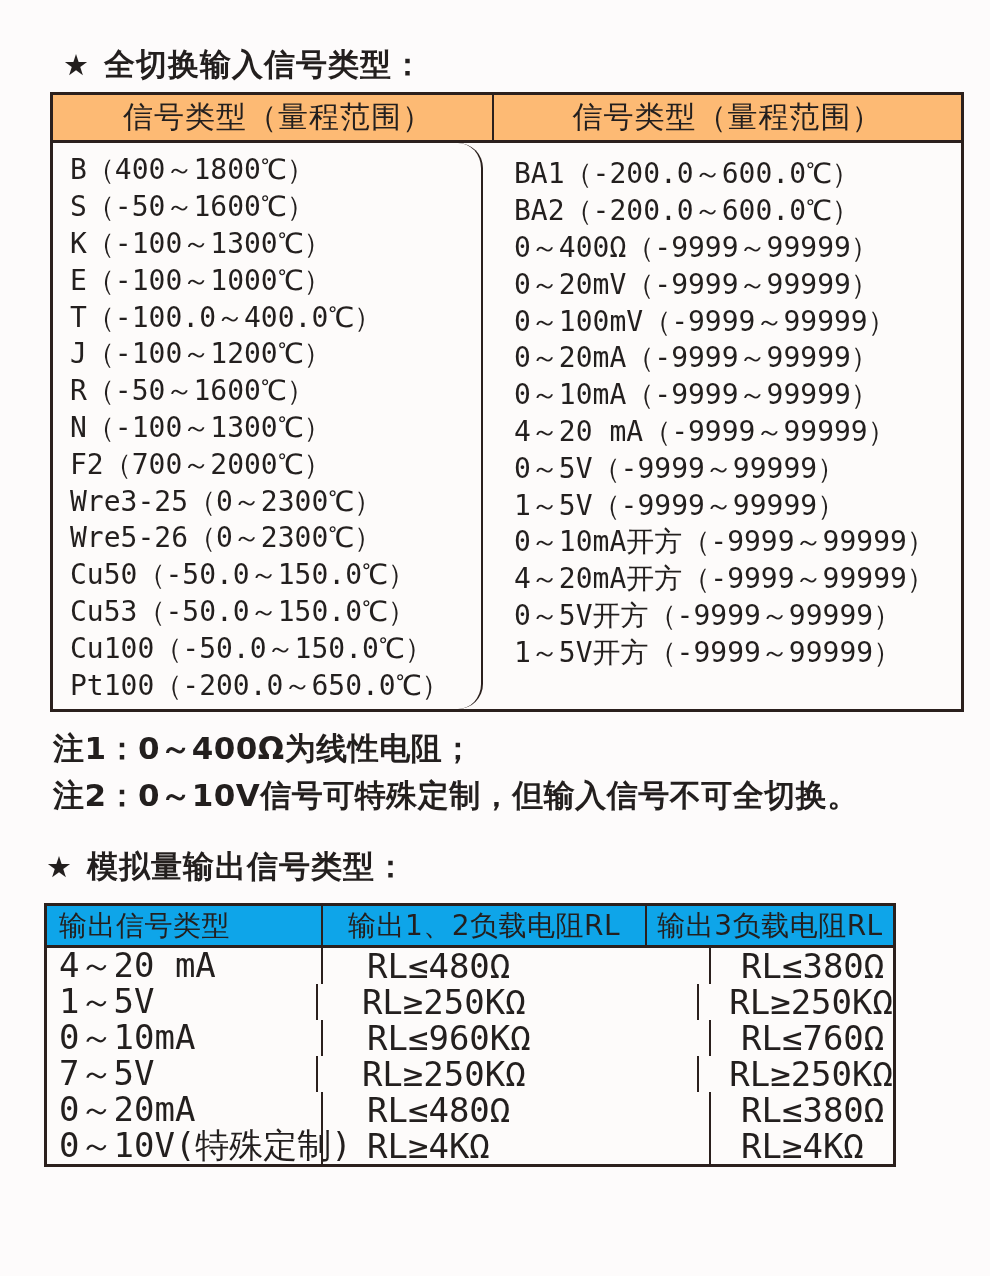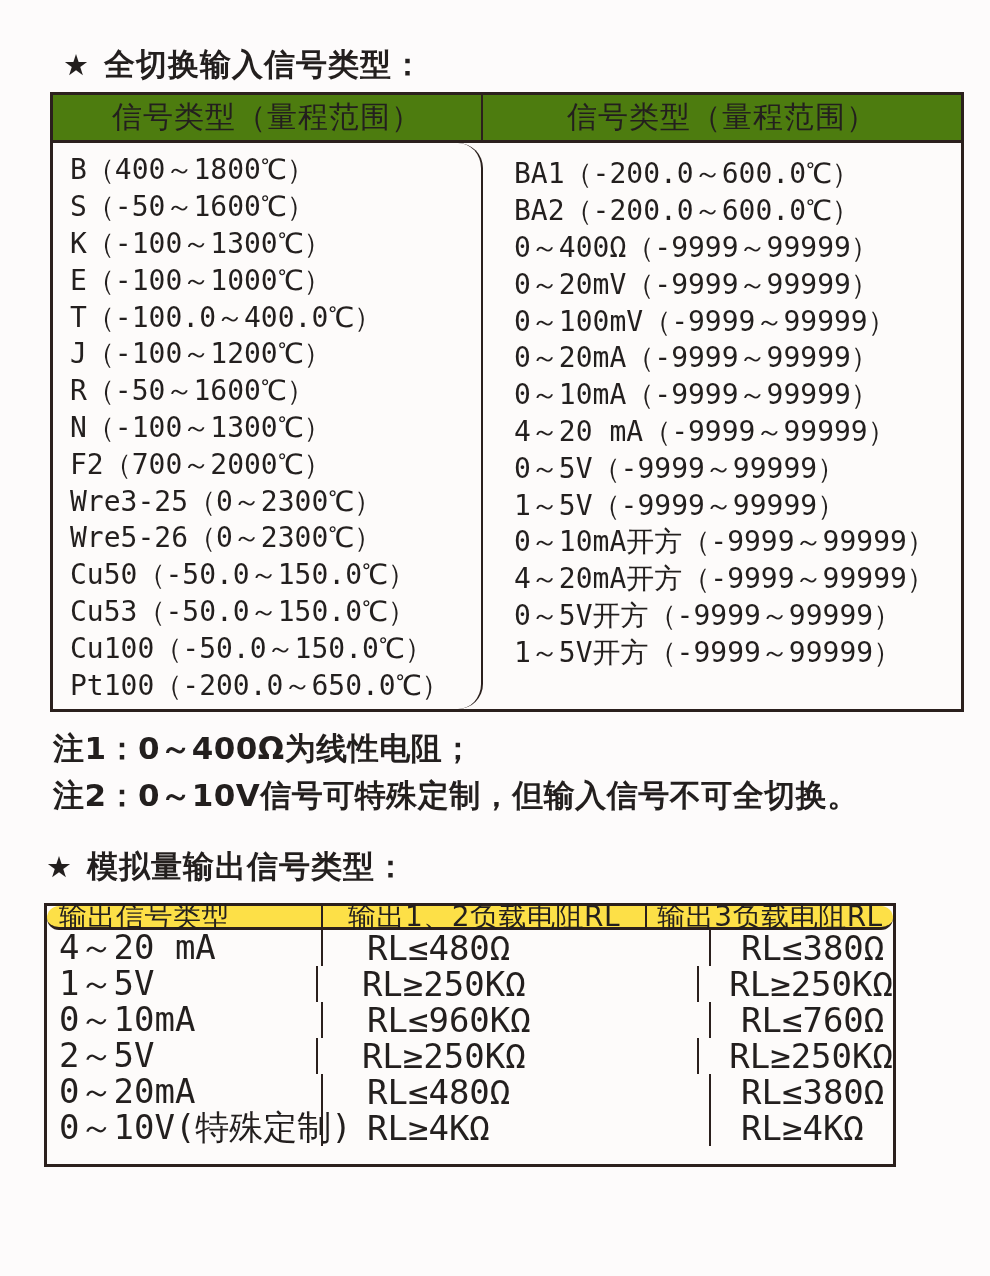--- a/index.html
+++ b/index.html
@@ -19,22 +19,22 @@
   #title2 { left:46px; top:846px; }
   .star { margin-right:14px; font-size:29px; }
 
   
   #table1 {
     position:absolute; left:50px; top:92px; width:914px; height:620px;
     border:3px solid #2b201d; background:#fdfbfa;
     display:flex; flex-direction:column;
   }
   #t1head {
-    flex:none; height:48px; background:#4d7c0f;
-    border-bottom:3px solid #2b201d; display:flex;
+    flex:none; height:48px; background:#fdba74;
+    border-bottom:3px solid #2b201d; display:flex;padding-left:11px;
   }
   .t1hc {
     display:flex; align-items:center; justify-content:center;
     font-size:30px; letter-spacing:1px; white-space:nowrap;
   }
   .t1hc.c1 { width:430px; border-right:2px solid #2b201d; }
   .t1hc.c2 { flex:1; }
   #t1body { flex:1; display:flex; }
   .t1col { font-family:"DejaVu Sans Mono","Liberation Mono",monospace; }
   .t1col.c1 { width:430px; border-right:2px solid #2b201d; padding:9px 0 0 17px;border-radius:25px; }
@@ -52,22 +52,22 @@
   #note1 { top:728px; }
   #note2 { top:775px; }
 
   
   #table2 {
     position:absolute; left:44px; top:903px; width:852px; height:264px;
     border:3px solid #2b201d; background:#fdfbfa;
     display:flex; flex-direction:column;
   }
   #t2head {
-    flex:none; height:24px; background:#fde047;
-    border-bottom:3px solid #2b201d; display:flex;border-radius:19px;
+    flex:none; height:42px; background:#0ea5e9;
+    border-bottom:3px solid #2b201d; display:flex;
   }
   .t2hc {
     display:flex; align-items:center; font-size:28px;
     white-space:nowrap; letter-spacing:0.5px;
   }
   .t2hc.c1 { width:276px; border-right:2px solid #2b201d; padding-left:12px; }
   .t2hc.c2 { width:324px; border-right:2px solid #2b201d; justify-content:center; }
   .t2hc.c3 { flex:1; justify-content:center; }
   #t2body { flex:1; display:flex; flex-direction:column; }
   .t2row { display:flex; height:36px; }
@@ -151,21 +151,21 @@
         <div class="t2c c1">1～5V</div>
         <div class="t2c c2">RL≥250KΩ</div>
         <div class="t2c c3">RL≥250KΩ</div>
       </div>
       <div class="t2row">
         <div class="t2c c1">0～10mA</div>
         <div class="t2c c2">RL≤960KΩ</div>
         <div class="t2c c3">RL≤760Ω</div>
       </div>
       <div class="t2row">
-        <div class="t2c c1">2～5V</div>
+        <div class="t2c c1">7～5V</div>
         <div class="t2c c2">RL≥250KΩ</div>
         <div class="t2c c3">RL≥250KΩ</div>
       </div>
       <div class="t2row">
         <div class="t2c c1">0～20mA</div>
         <div class="t2c c2">RL≤480Ω</div>
         <div class="t2c c3">RL≤380Ω</div>
       </div>
       <div class="t2row">
         <div class="t2c c1">0～10V(特殊定制)</div>

